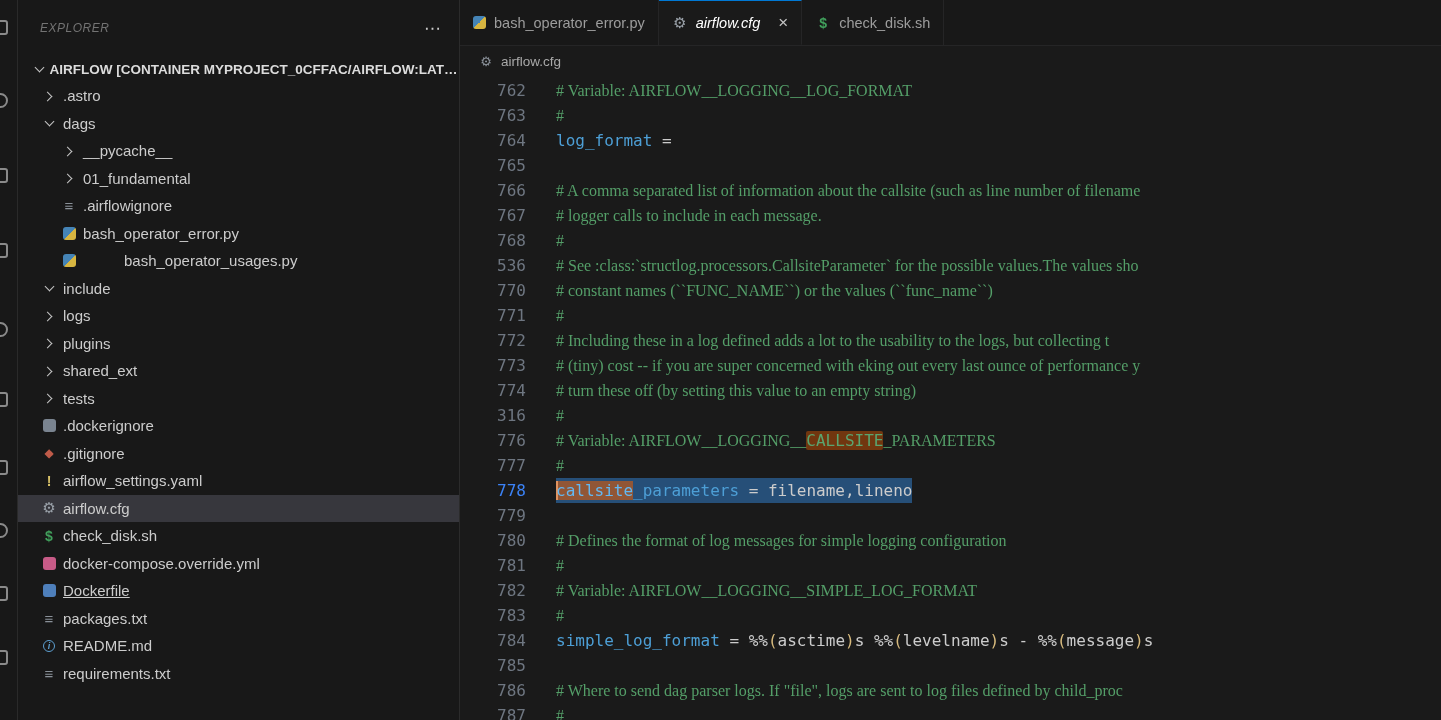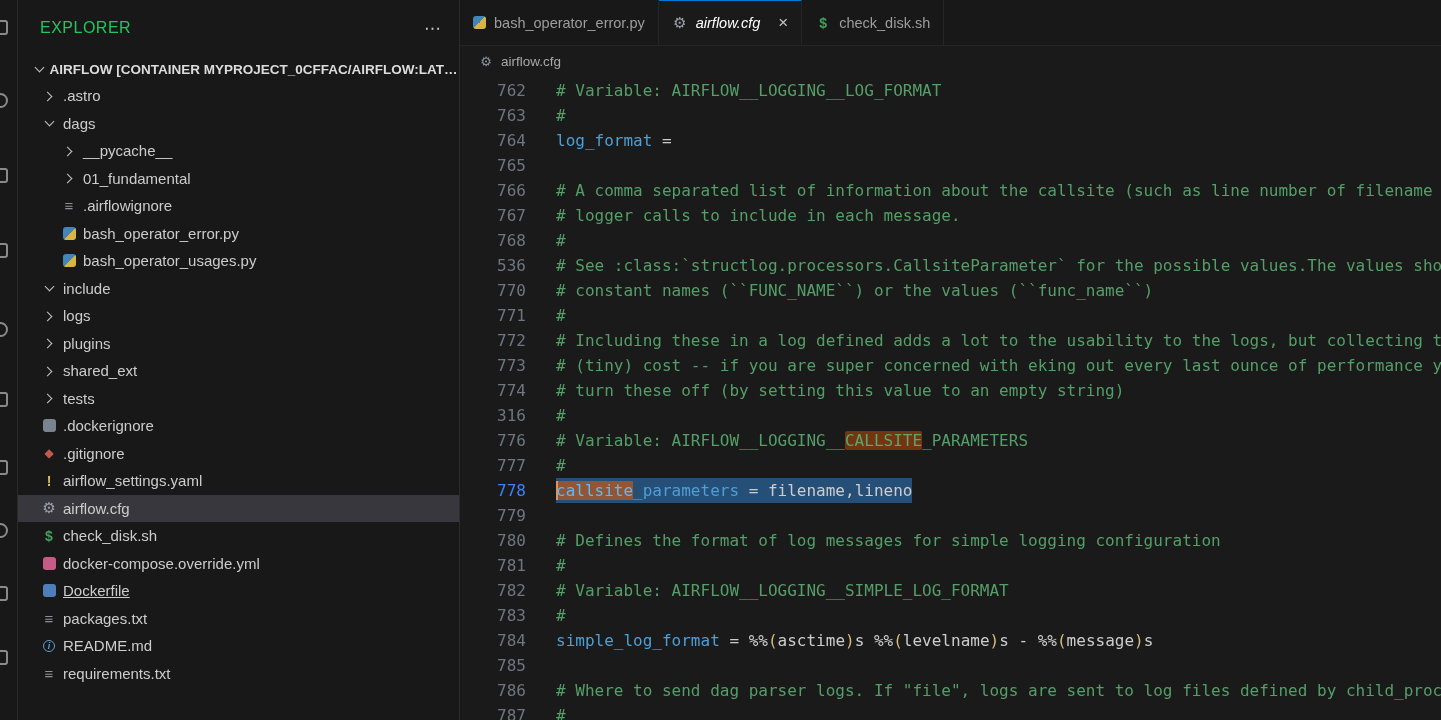--- a/index.html
+++ b/index.html
@@ -7,21 +7,21 @@
   .app{display:flex;width:1441px;height:720px;font-family:"Liberation Sans",sans-serif;}
 
   
   .activity{width:18px;background:#181818;border-right:1px solid #2a2a2a;position:relative;flex-shrink:0;overflow:hidden;}
   .afrag{position:absolute;left:-7px;width:15px;height:15px;border:2px solid #8a8a8a;border-radius:3px;}
   .afrag.round{border-radius:50%;}
 
   
   .sidebar{width:442px;background:#181818;border-right:1px solid #2b2b2b;color:#cccccc;flex-shrink:0;overflow:hidden;}
   .side-head{height:56px;display:flex;align-items:center;justify-content:space-between;padding:0 18px 0 22px;}
-  .side-title{font-size:16px;letter-spacing:.5px;color:#22c55e;}
+  .side-title{font-size:12px;letter-spacing:.5px;color:#737373;font-style:italic;}
   .dots{color:#cccccc;font-size:17px;cursor:pointer;line-height:1;}
   .ws-row{display:flex;align-items:center;height:26px;font-weight:700;font-size:13.5px;color:#dcdcdc;padding-left:14px;white-space:nowrap;overflow:hidden;cursor:pointer;}
   .ws-label{overflow:hidden;text-overflow:ellipsis;white-space:nowrap;padding-left:4px;}
   .tree{width:100%;}
   .row{display:flex;align-items:center;height:27.5px;cursor:pointer;white-space:nowrap;font-size:15px;}
   .row.selected{background:#37373d;}
   .slot{width:22px;display:inline-flex;justify-content:center;align-items:center;flex-shrink:0;}
   .lbl{padding-left:3px;color:#cccccc;}
 
   
@@ -53,21 +53,21 @@
   .breadcrumb{height:30px;display:flex;align-items:center;gap:7px;padding-left:18px;color:#a9a9a9;font-size:13.5px;flex-shrink:0;}
   .breadcrumb .ic-gear{font-size:13px;color:#8a9199;}
 
   
   .codewrap{flex:1;overflow:hidden;font-family:"DejaVu Sans Mono",monospace;font-size:16px;line-height:25px;padding-top:2px;}
   .cl{height:25px;white-space:pre;display:flex;}
   .ln{width:66px;text-align:right;color:#6e7681;flex-shrink:0;}
   .ln.act{color:#3b82f6;}
   .ct{margin-left:30px;}
   .ct.sel{background:#264f78;}
-  .tk-c{color:#549e68;}
+  .tk-c{color:#549e68;font-family:Liberation Serif, serif;}
   .tk-k{color:#4d9fd6;}
   .tk-w{color:#cccccc;}
   .tk-g{color:#d7ba7d;}
   .tk-ch{color:#5aa570;background:rgba(234,92,0,.42);border-radius:2px;}
   .tk-kh{color:#63b8f2;background:rgba(234,92,0,.55);}
   .tk-cur{display:inline-block;width:1.5px;height:19px;background:#d4d4d4;vertical-align:text-bottom;margin-right:-1.5px;}
 </style>
 </head>
 <body>
 
@@ -124,21 +124,21 @@
             <span class="fic ic-list">≡</span>
           </span>
           <span class="lbl">.airflowignore</span>
         </div>
         <div class="row" style="padding-left: 40px;">
           <span class="slot">
             <span class="fic ic-python"></span>
           </span>
           <span class="lbl">bash_operator_error.py</span>
         </div>
-        <div class="row" style="padding-left: 40px;">
+        <div class="row" style="padding-left: 40px; gap: 41px;">
           <span class="slot">
             <span class="fic ic-python"></span>
           </span>
           <span class="lbl">bash_operator_usages.py</span>
         </div>
         <div class="row" style="padding-left: 20px;">
           <span class="slot">
             <span class="chev down"></span>
           </span>
           <span class="lbl">include</span>

